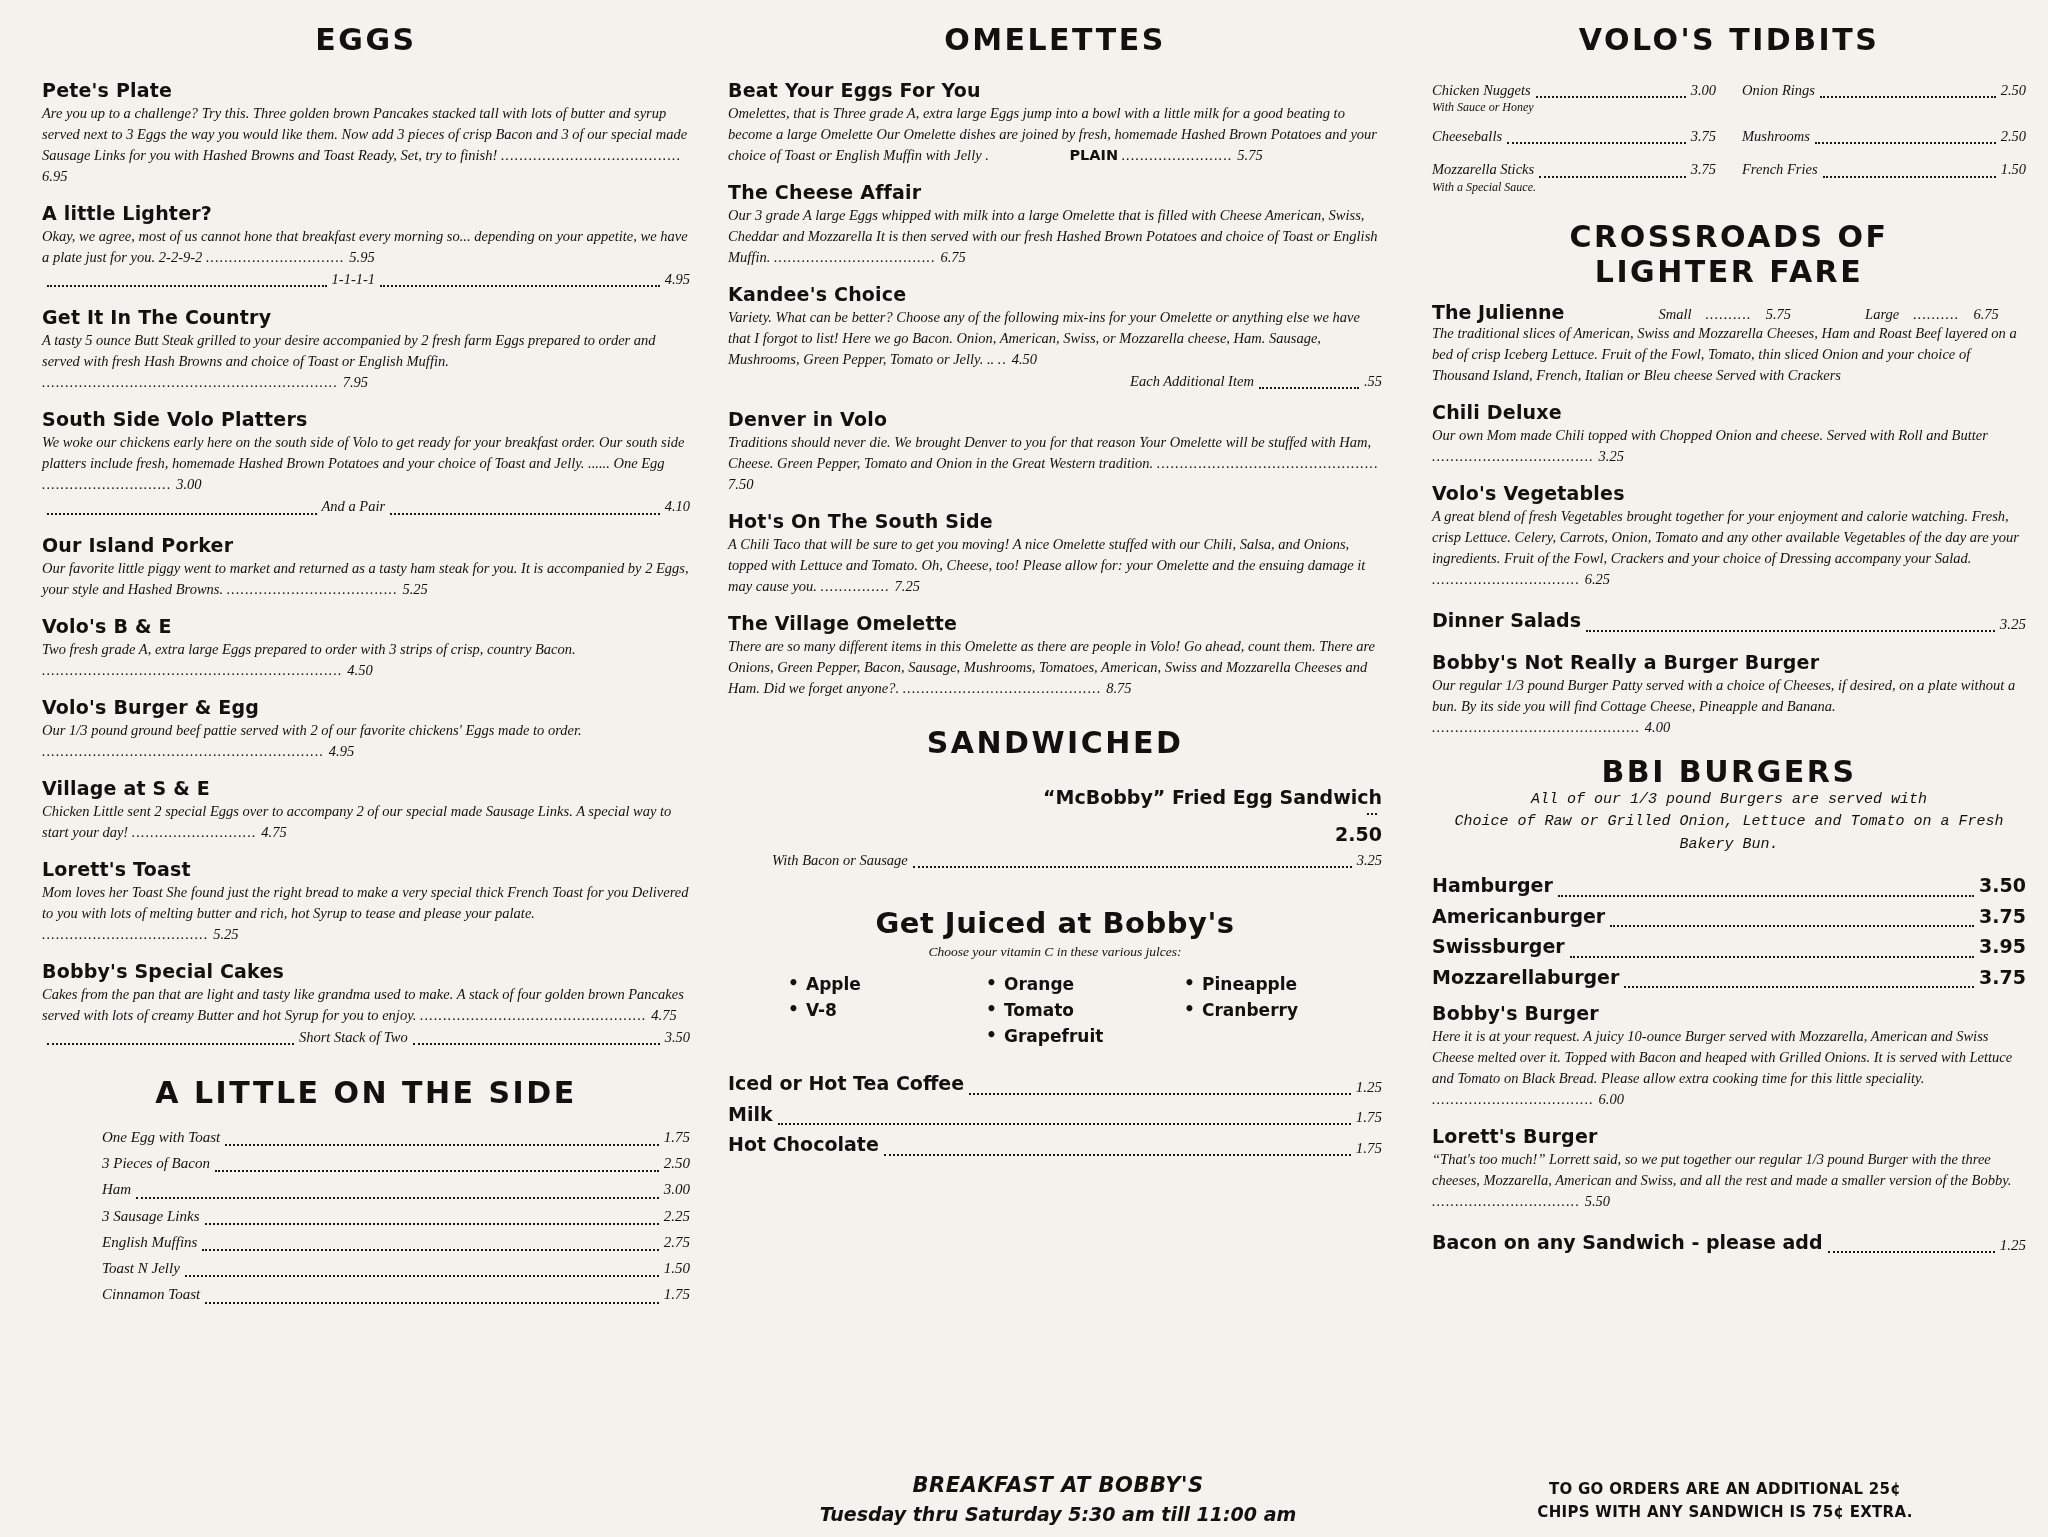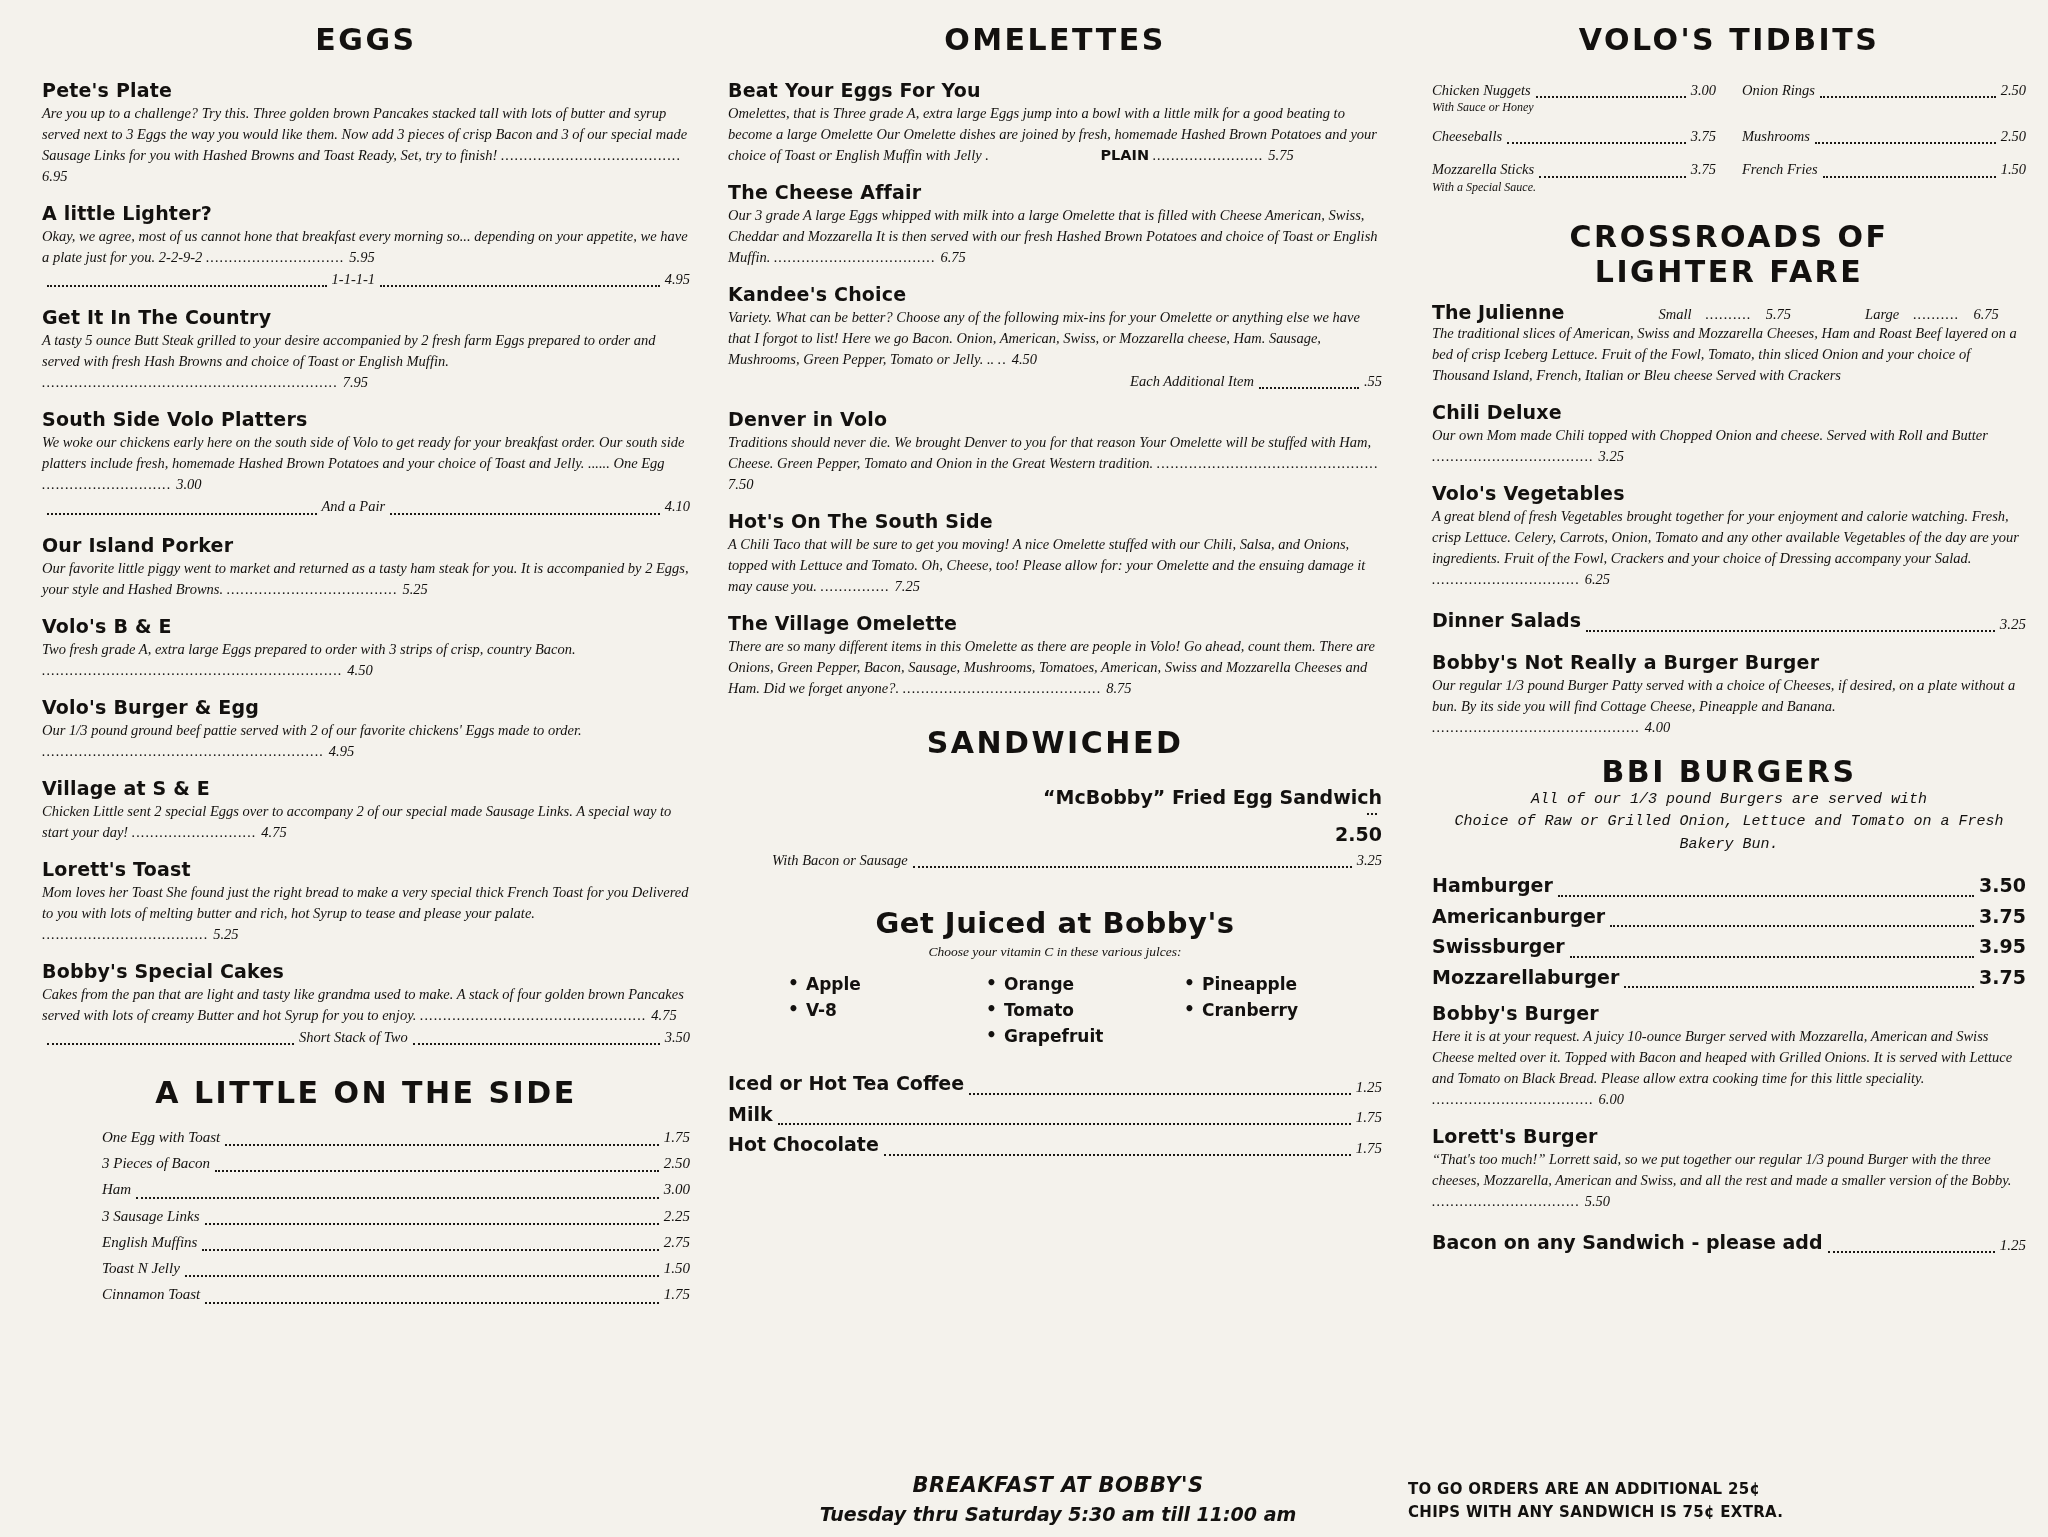--- a/index.html
+++ b/index.html
@@ -124,20 +124,21 @@
   .footer-c2 .l1 { font-size:21px; letter-spacing:0.5px; }
   .footer-c2 .l2 { font-size:19px; margin-top:6px; }
 
   .burger-note {
     text-align:center; font-size:15px; font-style:italic;
     font-family:Liberation Mono, monospace; line-height:1.5;
     margin:-8px 0 14px 0;
   }
   .footer-c3 {
     position:absolute; bottom:14px; left:0; right:14px;
+    text-align:center;
     font-family:"DejaVu Sans", sans-serif;
     font-weight:bold; font-size:15px; line-height:1.5;
     letter-spacing:0.3px;
   }
 </style>
 </head>
 <body>
 
 <div class="page">
 
@@ -292,21 +293,21 @@
     </div>
   </div>
 
   <div class="col col-2">
     <h1 class="section">OMELETTES</h1>
 
     <div class="item">
       <div class="item-name">Beat Your Eggs For You</div>
       <div class="desc">
         <span>Omelettes, that is Three grade A, extra large Eggs jump into a bowl with a little milk for a good beating to become a large Omelette Our Omelette dishes are joined by fresh, homemade Hashed Brown Potatoes and your choice of Toast or English Muffin with Jelly .</span>
-        <span style="font-style:normal;font-weight:bold;font-family:'DejaVu Sans',sans-serif;margin-left:108px;">PLAIN</span>
+        <span style="font-style:normal;font-weight:bold;font-family:'DejaVu Sans',sans-serif;margin-left:77px;">PLAIN</span>
         <span class="dots"> ........................ </span>
         <span class="price">5.75</span>
       </div>
     </div>
 
     <div class="item">
       <div class="item-name">The Cheese Affair</div>
       <div class="desc">
         <span>Our 3 grade A large Eggs whipped with milk into a large Omelette that is filled with Cheese American, Swiss, Cheddar and Mozzarella It is then served with our fresh Hashed Brown Potatoes and choice of Toast or English Muffin.</span>
         <span class="dots"> ................................... </span>

